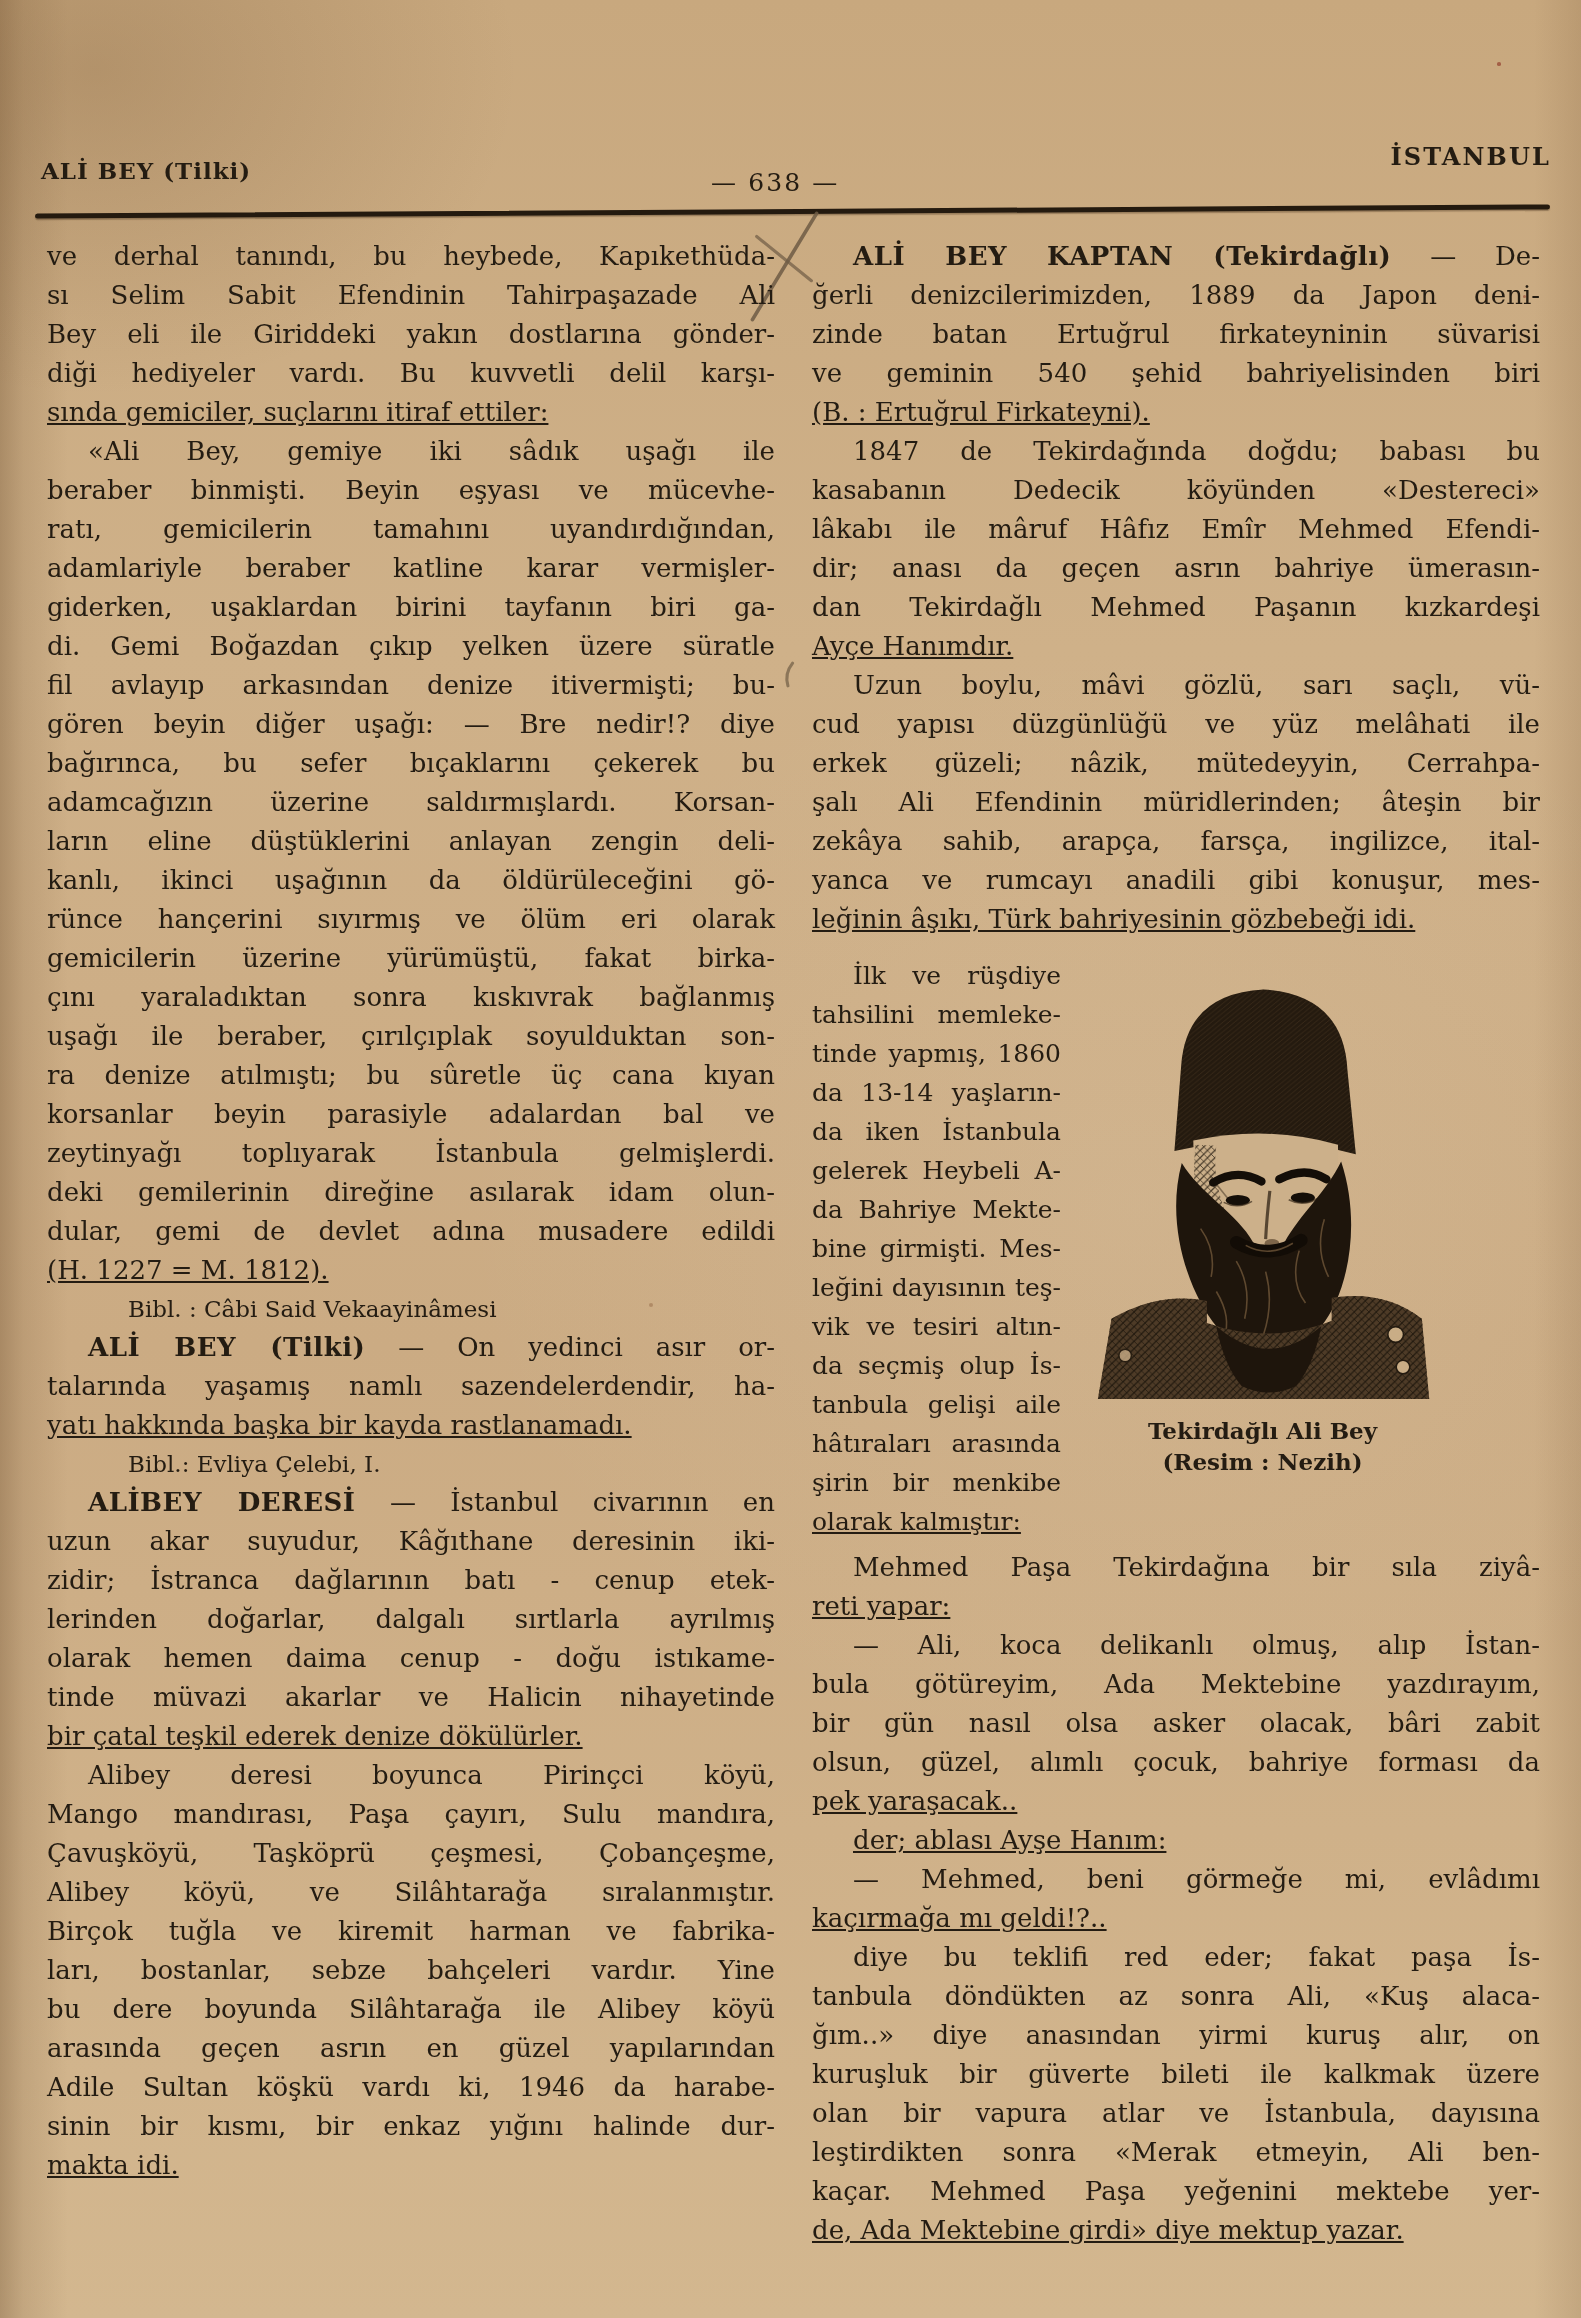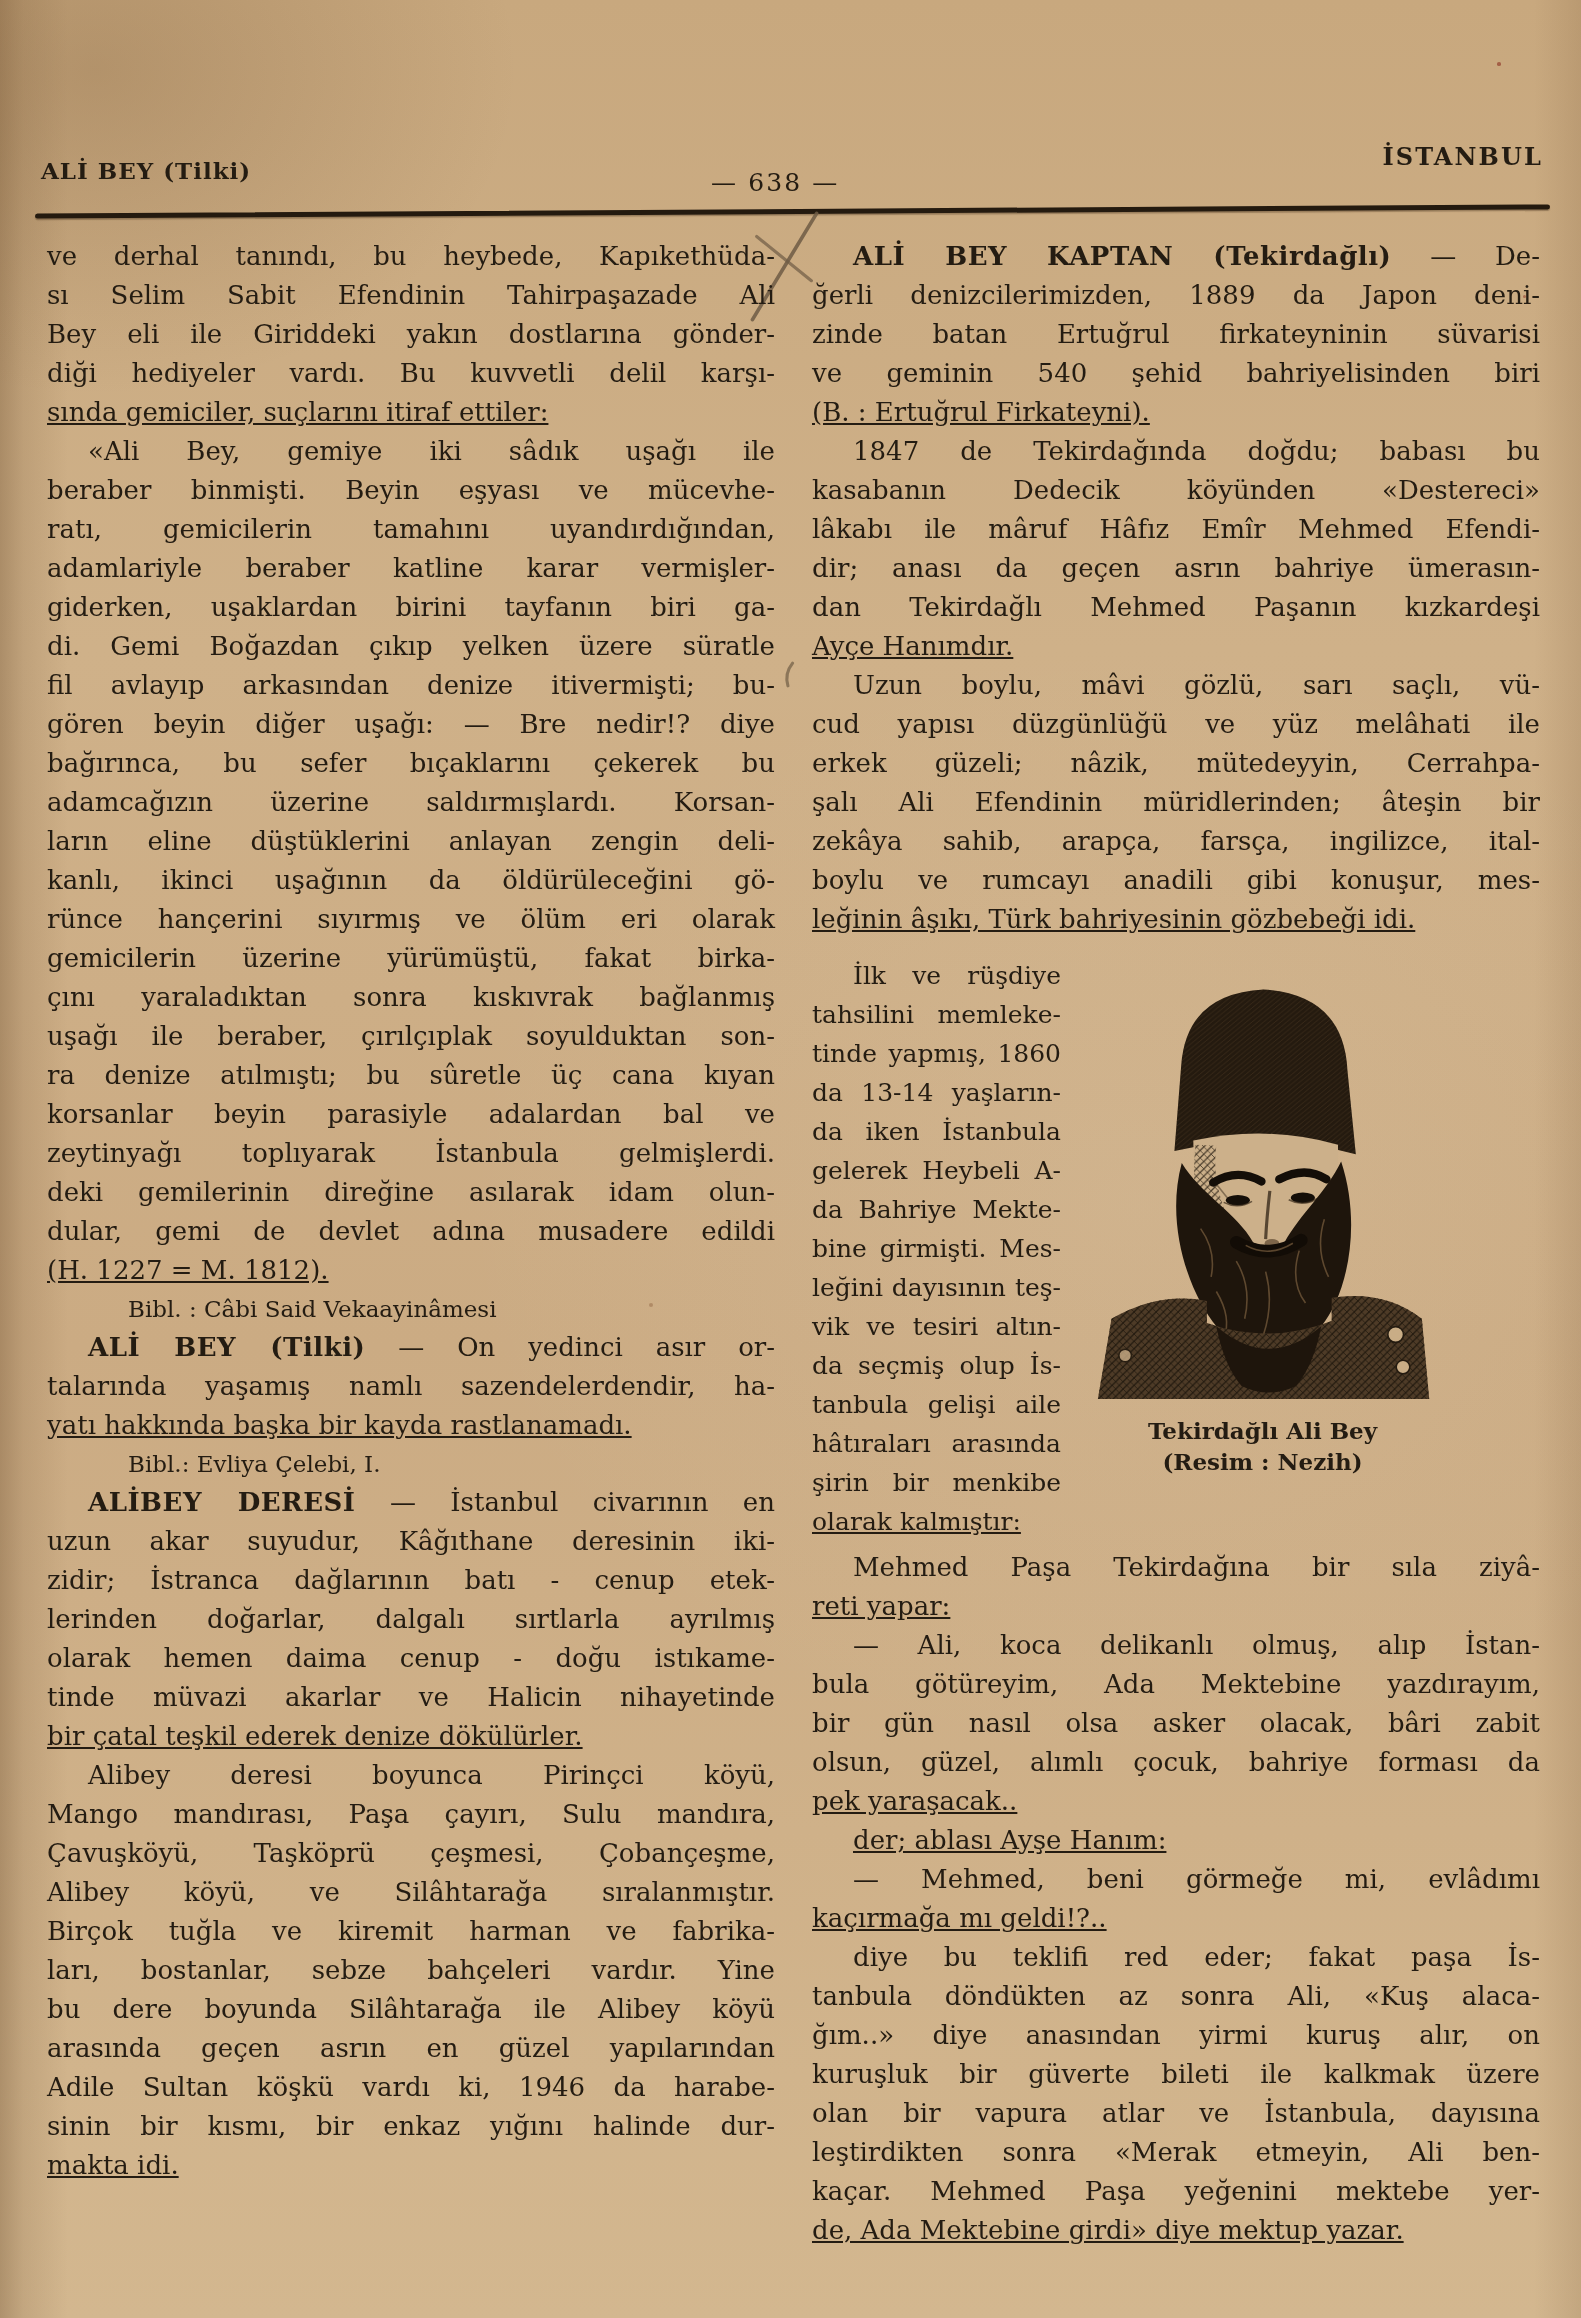--- a/index.html
+++ b/index.html
@@ -10,21 +10,21 @@
     background:
       radial-gradient(682px 525px at 6% 3%, rgba(115,82,48,.26), transparent 62%),
       radial-gradient(945px 787px at 72% 52%, rgba(238,228,206,.12), transparent 72%),
       linear-gradient(90deg, rgba(96,66,36,.32) 0px, rgba(96,66,36,.14) 23.6px, rgba(96,66,36,0) 68px),
       linear-gradient(270deg, rgba(110,78,46,.16) 0px, rgba(110,78,46,0) 47px),
       linear-gradient(180deg,#c8a87e 0%,#cfb189 28%,#cbab83 58%,#d3b78f 100%);
   }
   .hdr-item{position:absolute;white-space:nowrap;}
   #h-left{left:41px;top:157px;font-size:23px;font-weight:bold;letter-spacing:1px;}
   #h-center{left:711px;top:168px;font-size:25px;letter-spacing:2.1px;}
-  #h-right{right:38px;top:142px;font-size:24px;font-weight:bold;letter-spacing:2.1px;}
+  #h-right{right:30px;top:142px;font-size:24px;font-weight:bold;letter-spacing:2.1px;}
   .rule{
     position:absolute;left:35px;top:209px;width:1515px;height:4.7px;
     background:#241a0f;border-radius:2.6px;transform:rotate(-0.35deg);
     box-shadow:0 1.6px 1px rgba(60,40,20,.35);
   }
   .col{position:absolute;top:237px;width:728px;}
   #col-left{left:47px;}
   #col-right{left:812px;}
   .line{font-size:26px;line-height:39px;min-height:39px;}
   .j{text-align:justify;text-align-last:justify;}
@@ -131,21 +131,21 @@
       <div class="line j">kasabanın Dedecik köyünden «Destereci»</div>
       <div class="line j">lâkabı ile mâruf Hâfız Emîr Mehmed Efendi-</div>
       <div class="line j">dir; anası da geçen asrın bahriye ümerasın-</div>
       <div class="line j">dan Tekirdağlı Mehmed Paşanın kızkardeşi</div>
       <div class="line l">Ayçe Hanımdır.</div>
       <div class="line j i">Uzun boylu, mâvi gözlü, sarı saçlı, vü-</div>
       <div class="line j">cud yapısı düzgünlüğü ve yüz melâhati ile</div>
       <div class="line j">erkek güzeli; nâzik, mütedeyyin, Cerrahpa-</div>
       <div class="line j">şalı Ali Efendinin müridlerinden; âteşin bir</div>
       <div class="line j">zekâya sahib, arapça, farsça, ingilizce, ital-</div>
-      <div class="line j">boylu ve rumcayı anadili gibi konuşur, mes-</div>
+      <div class="line j">yanca ve rumcayı anadili gibi konuşur, mes-</div>
       <div class="line l">leğinin âşıkı, Türk bahriyesinin gözbebeği idi.</div>
     </div>
 
   <div class="img-section">
     <div class="narrow">
         <div class="line j i">İlk ve rüşdiye</div>
         <div class="line j">tahsilini memleke-</div>
         <div class="line j">tinde yapmış, 1860</div>
         <div class="line j">da 13-14 yaşların-</div>
         <div class="line j">da iken İstanbula</div>

